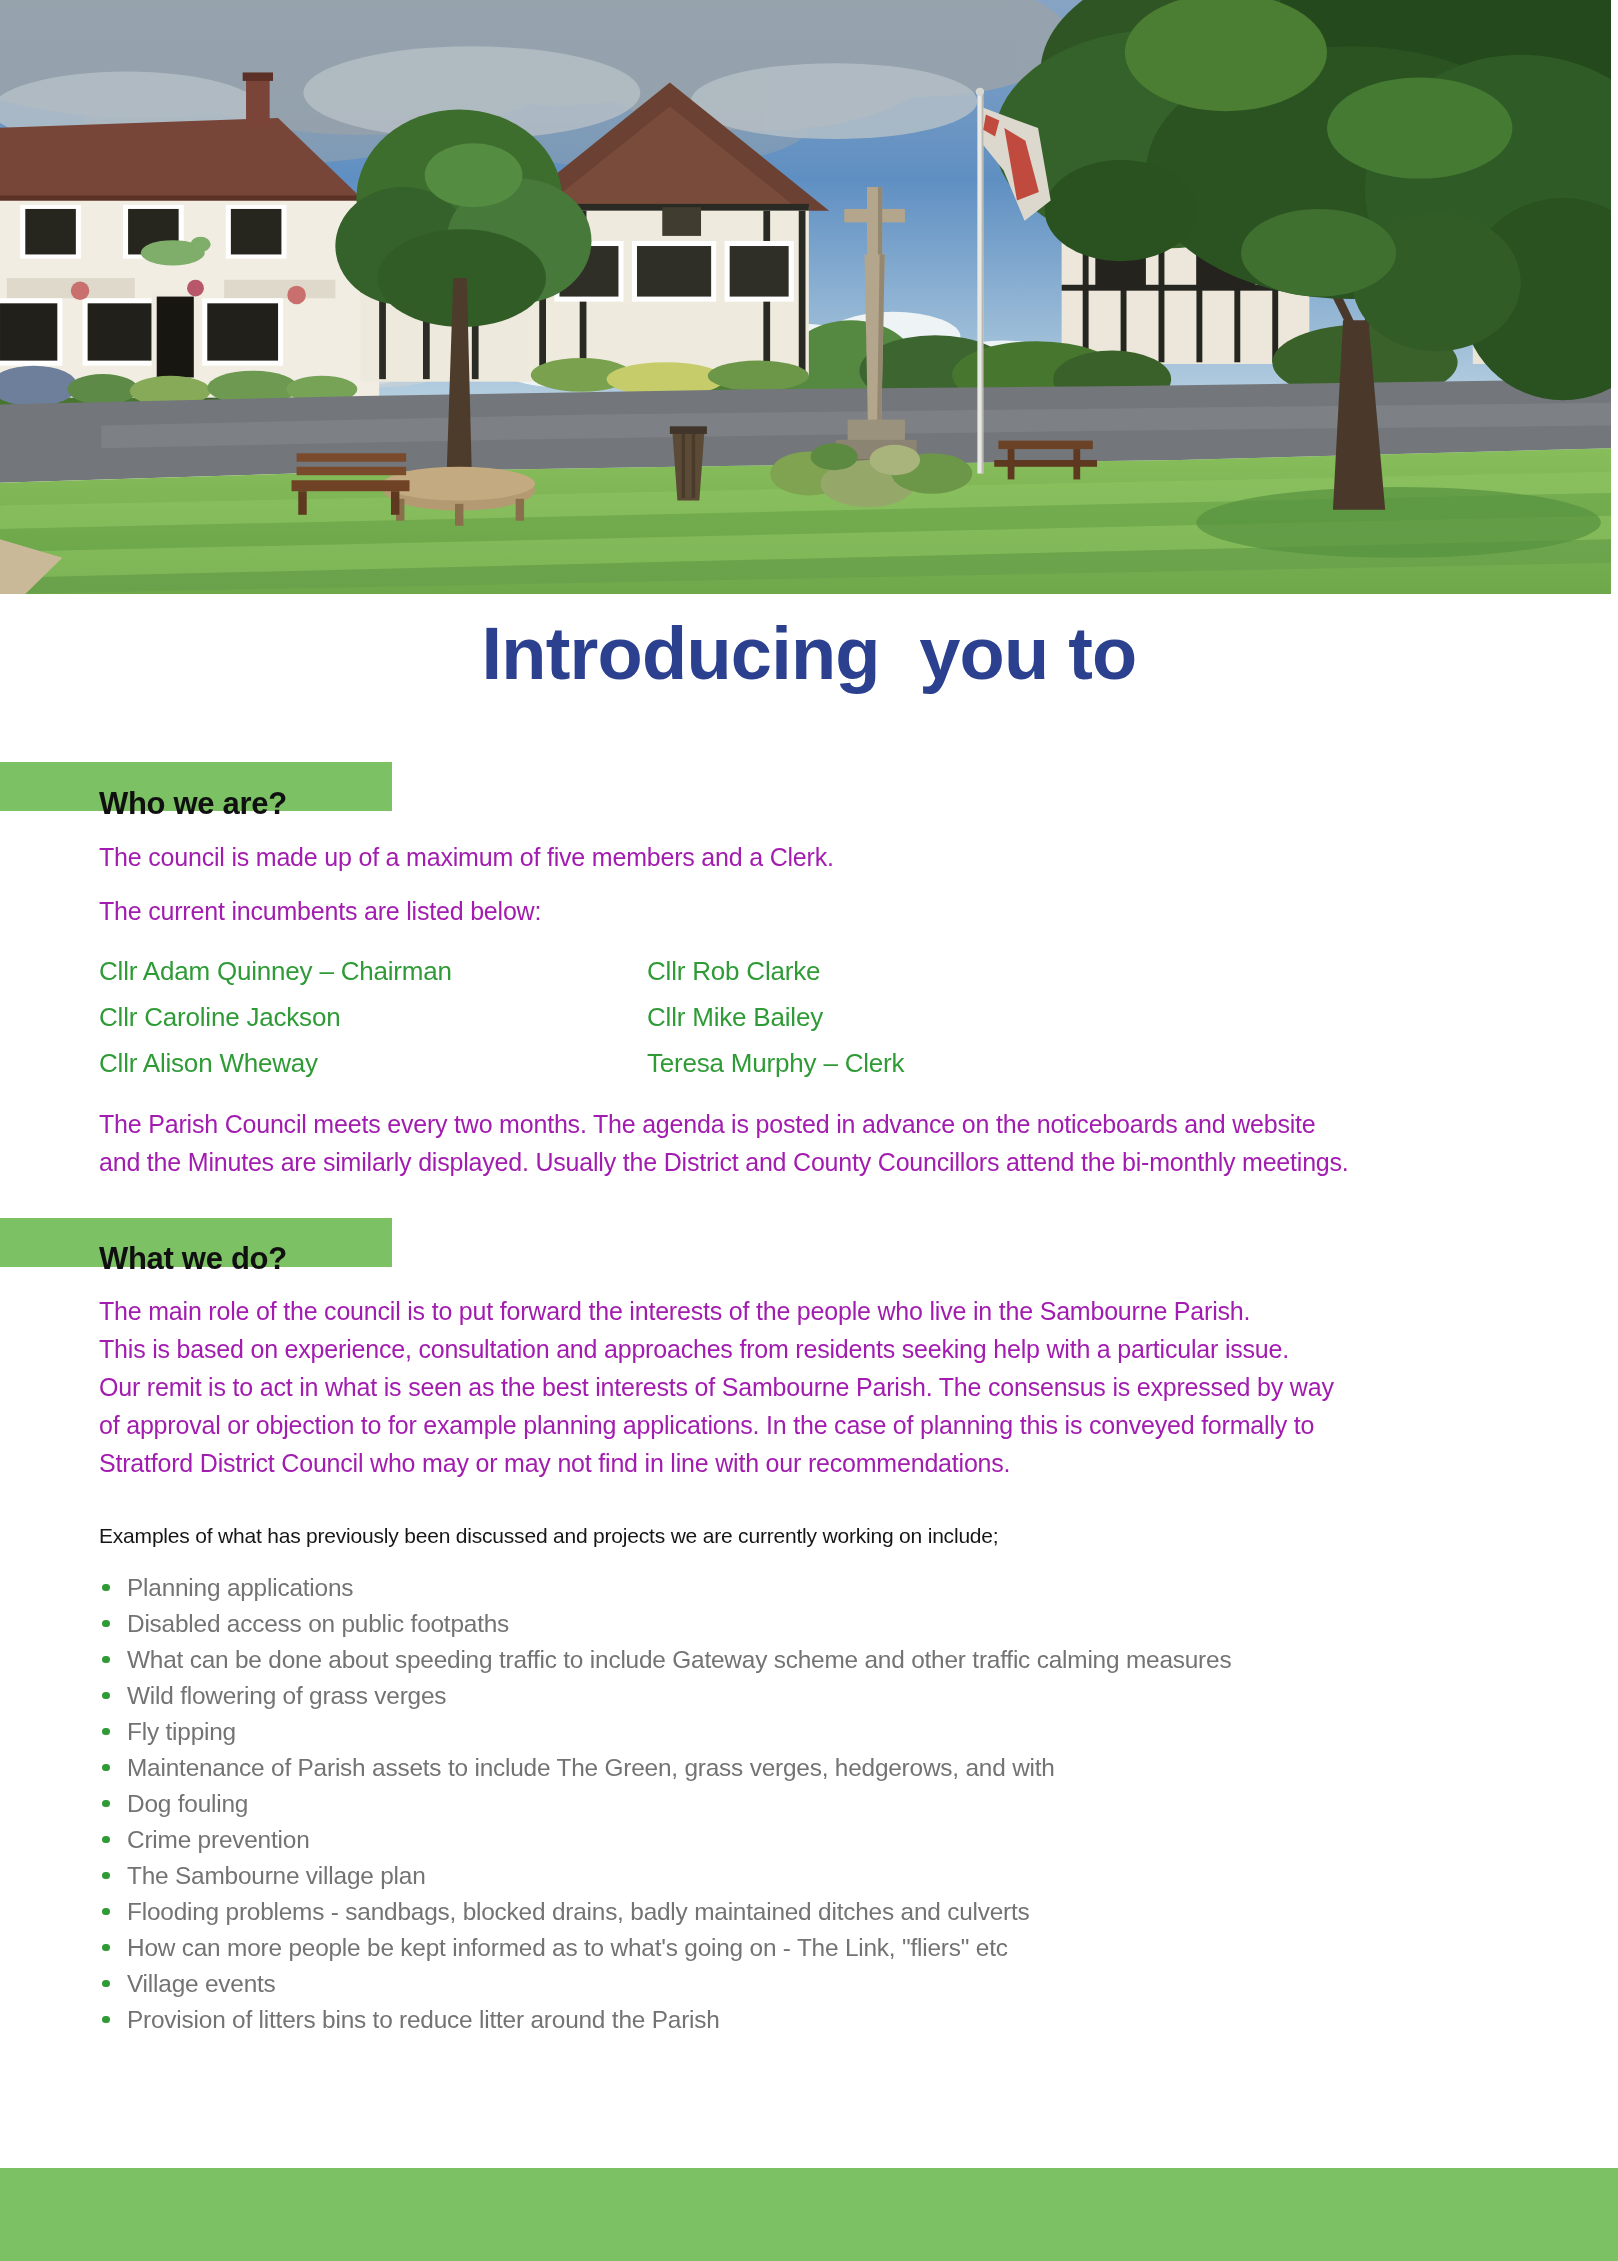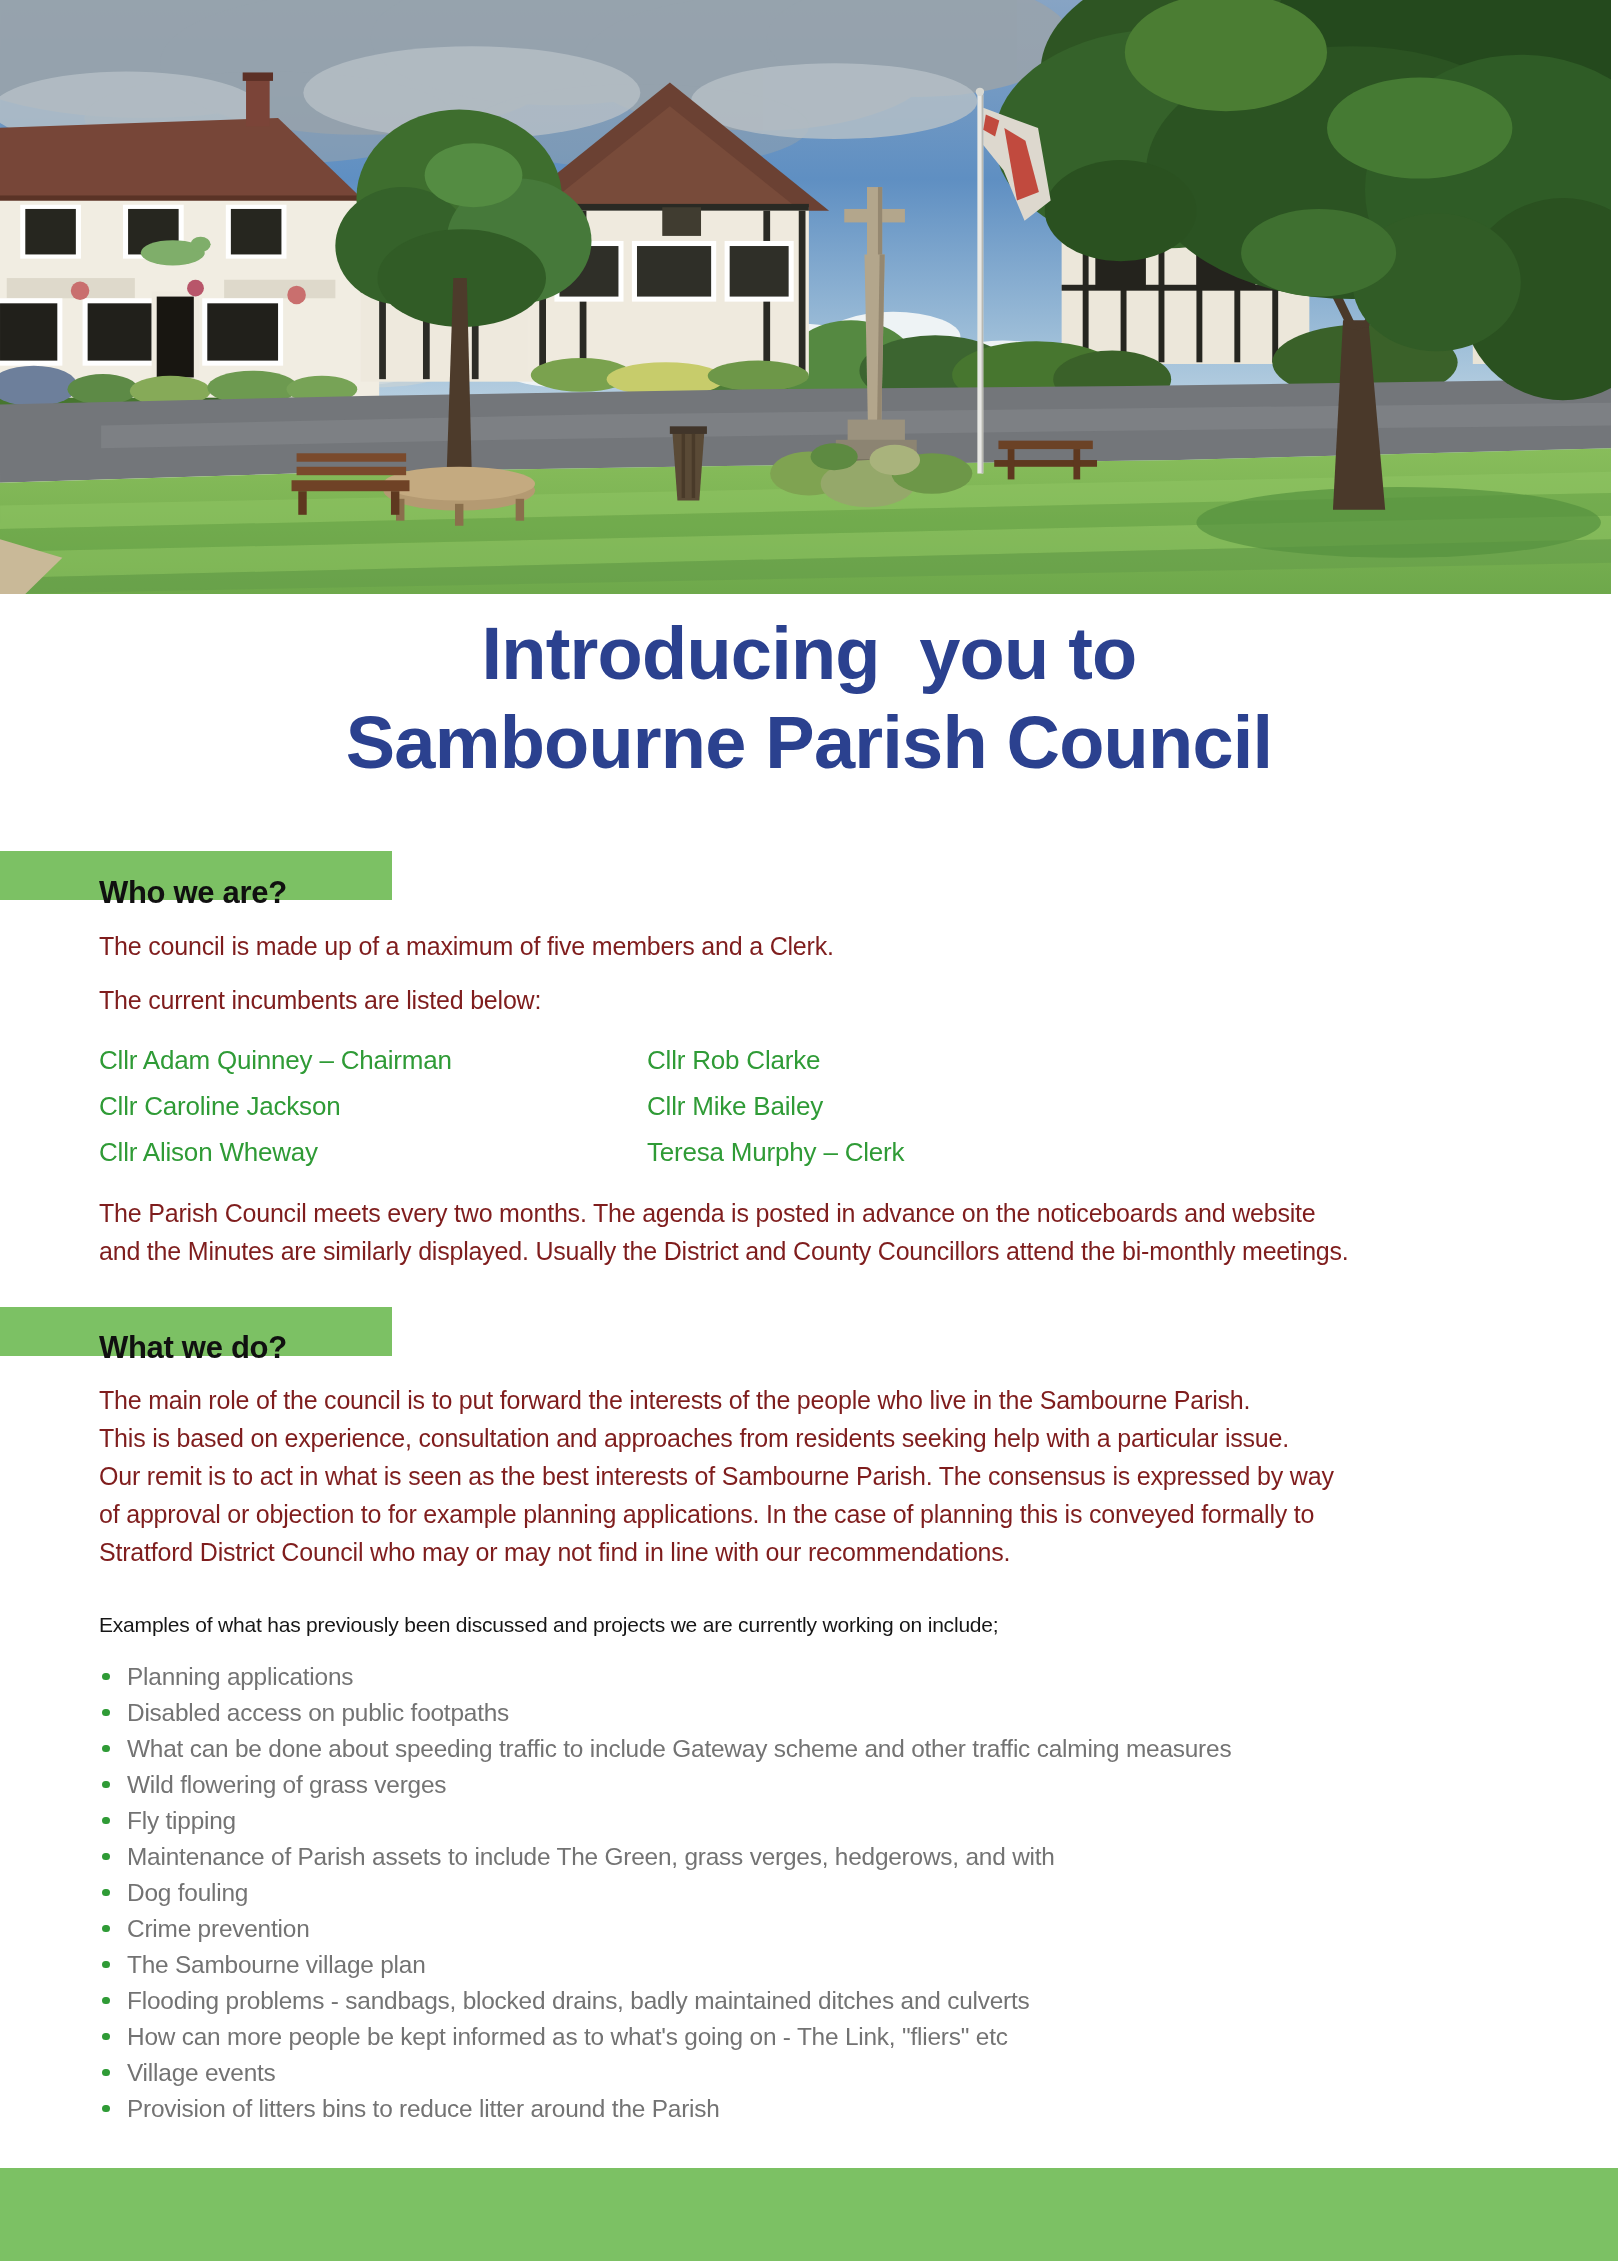--- a/index.html
+++ b/index.html
@@ -23,21 +23,21 @@
   }
   
   .band{
     margin-top:64px;width:392px;height:49px;background:#7cc164;
     display:flex;align-items:center;padding-left:99px;box-sizing:border-box;
   }
   .band.what{margin-top:37px;}
   .band .band-label{font-size:31px;font-weight:bold;color:#101010;letter-spacing:-0.3px;margin-top:34px;}
   
   .content{padding-left:99px;padding-right:51px;}
-  .body-line{font-size:25px;letter-spacing:-0.2px;color:#7f1d1d;}
+  .body-line{font-size:25px;letter-spacing:-0.2px;color:#a21caf;}
   .intro{margin-top:29px;}
   .intro .body-line{line-height:34px;margin-bottom:20px;font-weight:500;}
   .members{display:flex;margin-top:3.4px;}
   .members .col1{width:548px;}
   .members .member{
     font-size:26px;line-height:46px;color:#2f9b36;font-weight:500;letter-spacing:-0.2px;
   }
   .meeting{margin-top:18.5px;}
   .meeting .body-line{line-height:38px;font-weight:500;}
   .what-body{margin-top:25px;}
@@ -334,21 +334,20 @@
       <g>
         <polygon points="1167,128 1232,152 1247,238 1216,262 1191,202 1167,172" fill="#ddd8ce"></polygon>
         <polygon points="1192,152 1217,167 1233,228 1207,238" fill="#c14a3e"></polygon>
         <polygon points="1170,136 1186,143 1181,162 1167,154" fill="#c14a3e"></polygon>
       </g>
     </svg>
   </div>
 
   <div class="title">
     <div class="title-line">Introducing  you to</div>
-    <div class="title-line">Sambourne Parish Council</div>
   </div>
 
   <div class="band who">
     <span class="band-label">Who we are?</span>
   </div>
 
   <div class="content">
     <div class="intro">
 
     <div class="body-line">The council is made up of a maximum of five members and a Clerk.</div>

